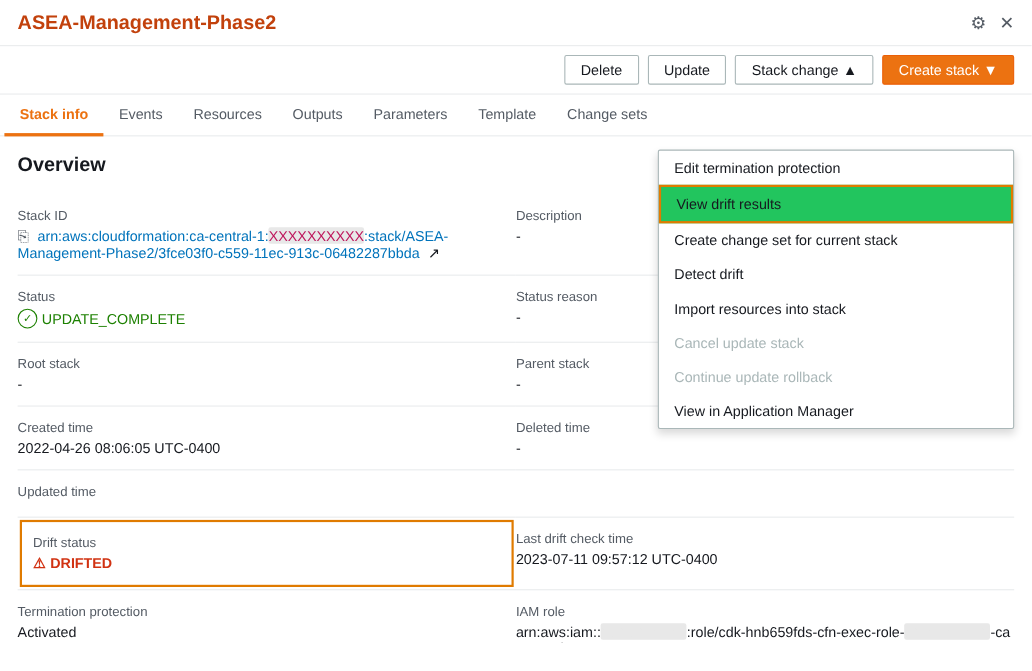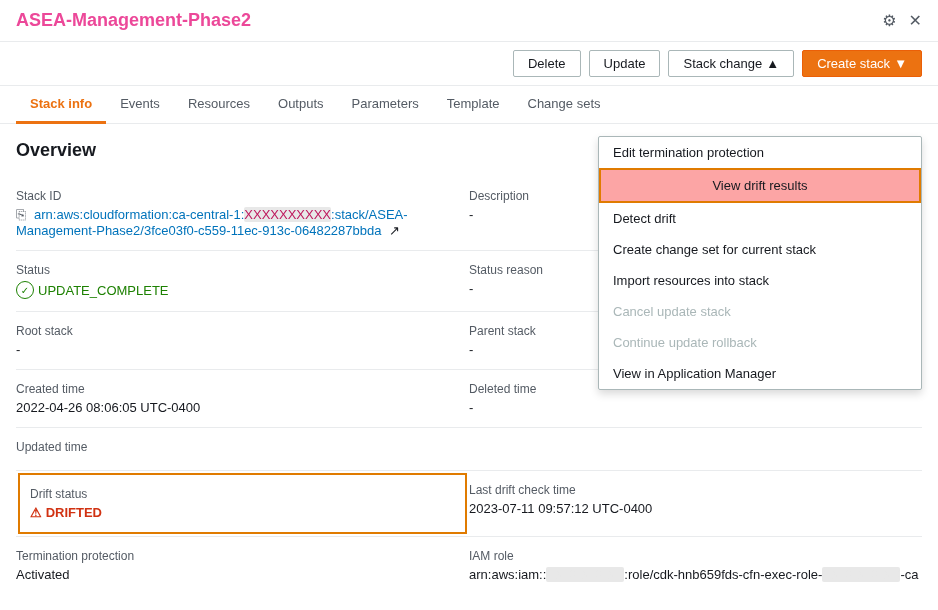--- a/index.html
+++ b/index.html
@@ -5,21 +5,21 @@
     * { box-sizing: border-box; margin: 0; padding: 0; }
     body { font-family: "Amazon Ember", "Helvetica Neue", Arial, sans-serif; font-size: 13px; background: #fff; color: #16191f; width: 938px; height: 610px; overflow: hidden; }
 
     .title-bar {
       display: flex;
       align-items: center;
       justify-content: space-between;
       padding: 10px 16px;
       border-bottom: 1px solid #e9ebed;
     }
-    .title-bar h1 { font-size: 18px; font-weight: 700; color: #ec4899; }
+    .title-bar h1 { font-size: 18px; font-weight: 700; color: #c2410c; }
     .title-bar-icons { display: flex; gap: 12px; }
 
     .toolbar {
       display: flex;
       align-items: flex-end;
       justify-content: flex-end;
       padding: 8px 16px;
       gap: 8px;
       border-bottom: 1px solid #e9ebed;
     }
@@ -50,21 +50,21 @@
       border-color: #eb5f07;
       color: #fff;
       display: flex;
       align-items: center;
       gap: 4px;
     }
 
     .tabs {
       display: flex;
       border-bottom: 1px solid #e9ebed;
-      padding: 0 16px;
+      padding: 0 4px;
     }
     .tab {
       padding: 10px 14px;
       cursor: pointer;
       font-size: 13px;
       color: #545b64;
       border-bottom: 3px solid transparent;
       margin-bottom: -1px;
     }
     .tab.active {
@@ -153,24 +153,23 @@
       width: 324px;
       z-index: 100;
     }
     .dropdown-item {
       padding: 8px 14px;
       cursor: pointer;
       font-size: 13px;
       color: #16191f;
     }
     .dropdown-item.active {
-      background: #fca5a5;
+      background: #22c55e;
       border: 2px solid #e07b00;
       color: #16191f;
-      text-align: center;
     }
     .dropdown-item.disabled {
       color: #aab7b8;
       cursor: default;
     }
 
     .icon-gear { font-size: 16px; cursor: pointer; color: #545b64; }
     .icon-close { font-size: 16px; cursor: pointer; color: #545b64; }
   </style>
 </head>
@@ -194,22 +193,22 @@
   <button class="btn btn-create-stack">
     <span>Create stack</span>
     <span>▼</span>
   </button>
 </div>
 
 <div style="position:relative; z-index:50;">
   <div class="dropdown-menu">
     <div class="dropdown-item">Edit termination protection</div>
     <div class="dropdown-item active">View drift results</div>
+    <div class="dropdown-item">Create change set for current stack</div>
     <div class="dropdown-item">Detect drift</div>
-    <div class="dropdown-item">Create change set for current stack</div>
     <div class="dropdown-item">Import resources into stack</div>
     <div class="dropdown-item disabled">Cancel update stack</div>
     <div class="dropdown-item disabled">Continue update rollback</div>
     <div class="dropdown-item">View in Application Manager</div>
   </div>
 </div>
 
 <div class="tabs">
   <div class="tab active">
     <span>Stack info</span>

